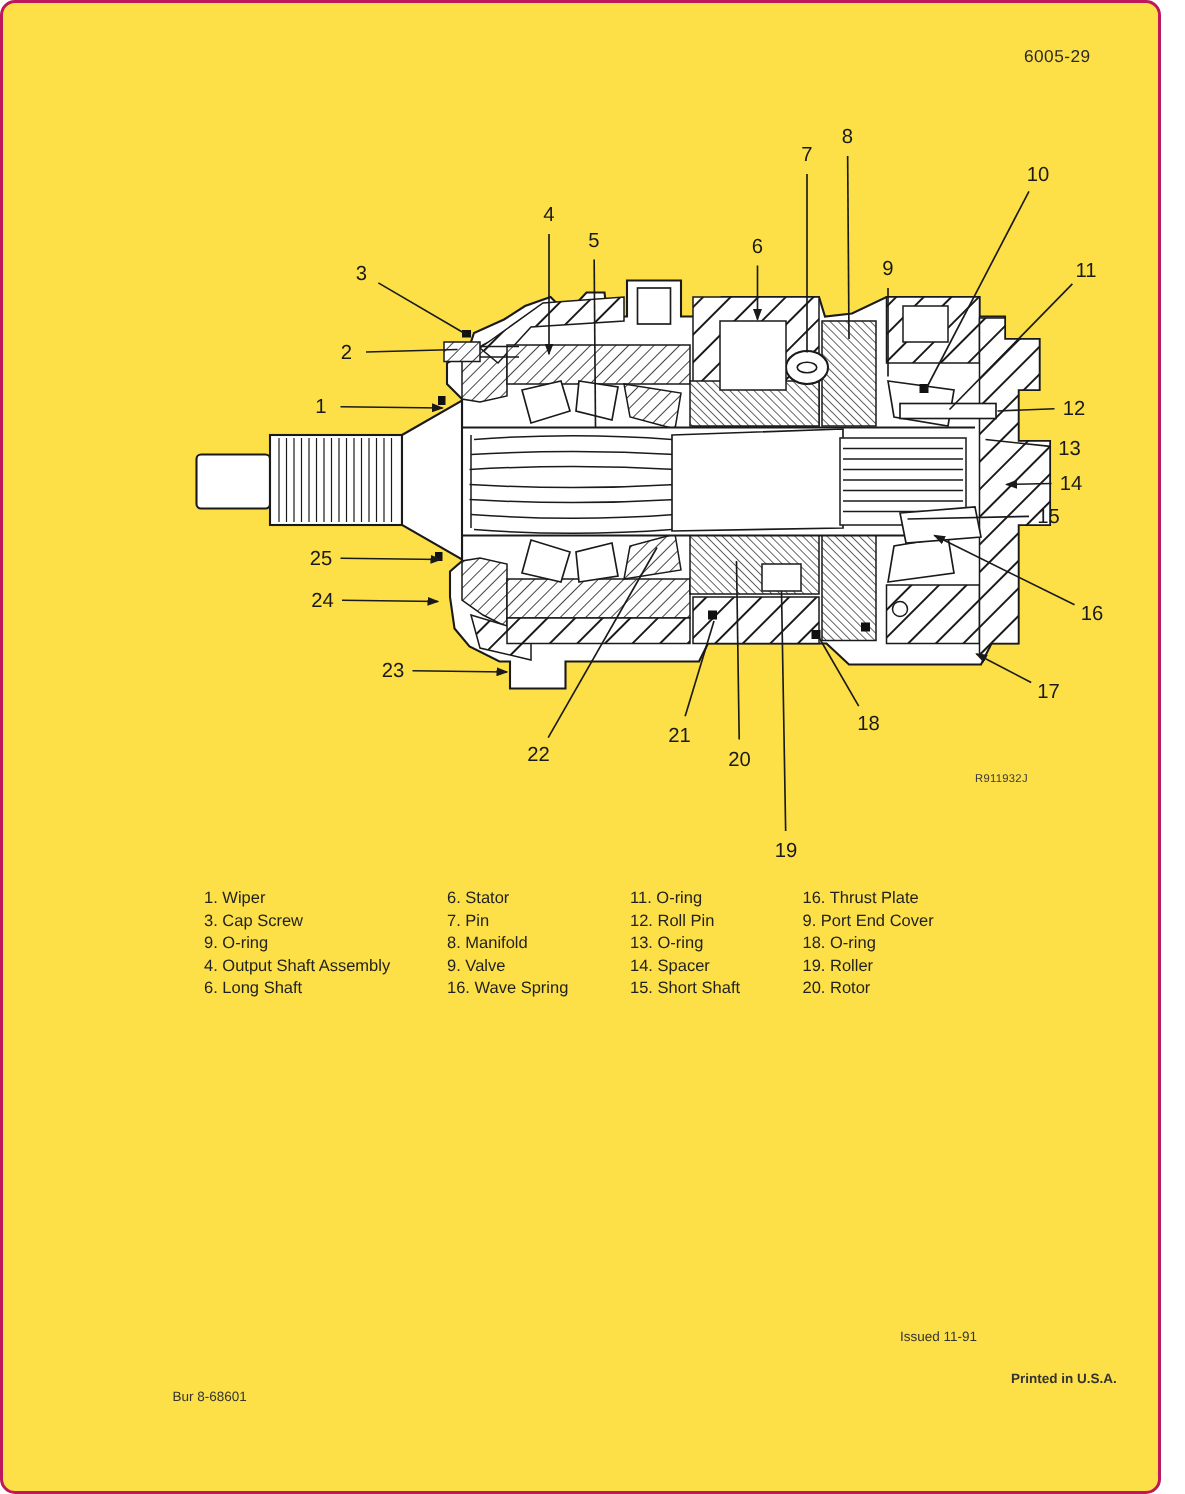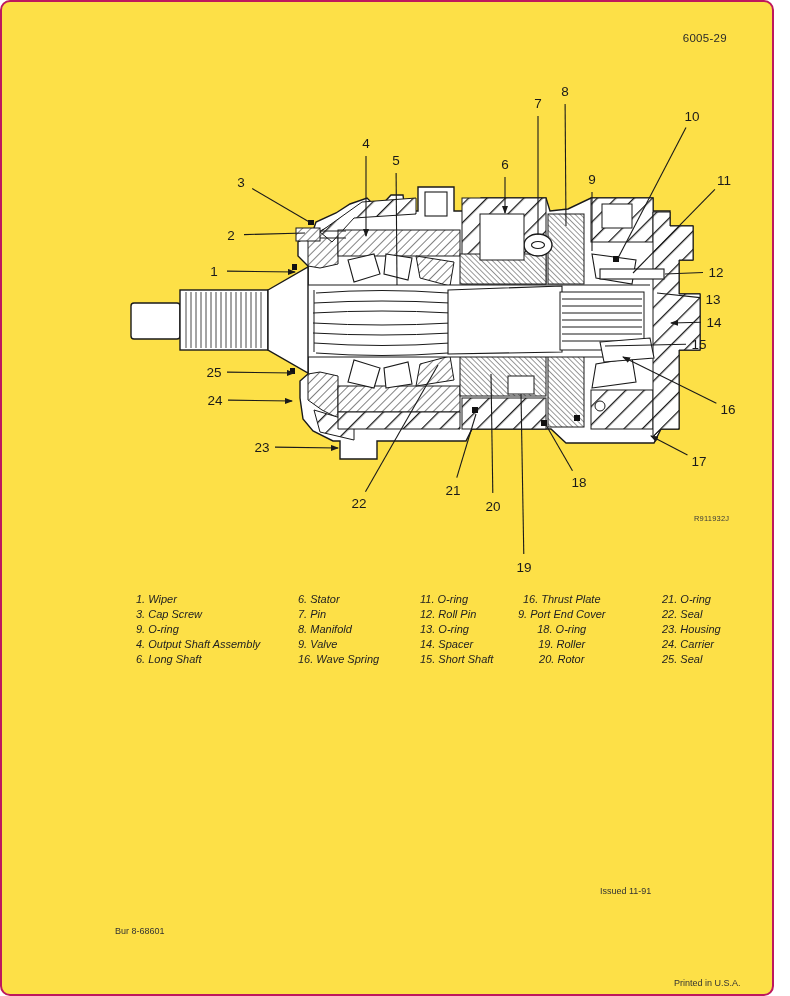--- a/index.html
+++ b/index.html
@@ -6,35 +6,35 @@
   .page{
     position:relative;width:774px;height:996px;box-sizing:border-box;
     background:#fde047;border:2px solid #be185d;border-radius:10px;overflow:hidden;
     font-family:"Liberation Sans",sans-serif;color:#1a1a1a;
   }
   .page-number{
     position:absolute;top:30px;right:45px;font-size:11.5px;letter-spacing:.3px;color:#2a2a2a;
   }
   .diagram-svg{position:absolute;left:0;top:0;}
   .figure-ref{
-    position:absolute;left:692px;top:512px;font-size:7.5px;color:#3a3a3a;letter-spacing:.2px;text-align:right;
+    position:absolute;left:648px;top:512px;font-size:7.5px;color:#3a3a3a;letter-spacing:.2px;text-align:right;
   }
   .legend{position:absolute;left:0;top:590px;width:790px;height:100px;}
   .legend-col{position:absolute;top:0;}
   .legend-col:nth-of-type(1){left:134px;}
   .legend-col:nth-of-type(2){left:296px;}
   .legend-col:nth-of-type(3){left:418px;}
-  .legend-col:nth-of-type(4){left:516px;text-align:center;}
+  .legend-col:nth-of-type(4){left:533px;}
   .legend-col:nth-of-type(5){left:660px;}
   .legend-item{
-    font-size:11px;font-style:italic;line-height:15px;white-space:nowrap;color:#222;
+    font-size:11px;line-height:15px;white-space:nowrap;color:#222;
   }
   .footer-left{position:absolute;left:113px;top:924px;font-size:9px;color:#333;}
   .footer-issued{position:absolute;left:598px;top:884px;font-size:9px;color:#333;}
-  .footer-printed{position:absolute;left:672px;top:976px;font-size:9px;color:#333;}
+  .footer-printed{position:absolute;left:672px;top:912px;font-size:9px;color:#333;font-weight:bold;}
   .callout-num{
     font-family:"Liberation Sans",sans-serif;font-size:13.5px;fill:#1a1a1a;
   }
 </style>
 </head>
 <body>
 
 <div class="page">
 
   <div class="page-number">6005-29</div>
@@ -262,26 +262,19 @@
         <div class="legend-item">14. Spacer</div>
         <div class="legend-item">15. Short Shaft</div>
       </div>
       <div class="legend-col">
         <div class="legend-item">16. Thrust Plate</div>
         <div class="legend-item">9. Port End Cover</div>
         <div class="legend-item">18. O-ring</div>
         <div class="legend-item">19. Roller</div>
         <div class="legend-item">20. Rotor</div>
       </div>
-      <div class="legend-col">
-        <div class="legend-item">21. O-ring</div>
-        <div class="legend-item">22. Seal</div>
-        <div class="legend-item">23. Housing</div>
-        <div class="legend-item">24. Carrier</div>
-        <div class="legend-item">25. Seal</div>
-      </div>
     </div>
 
   <div class="footer-left">Bur 8-68601</div>
   <div class="footer-issued">Issued 11-91</div>
   <div class="footer-printed">Printed in U.S.A.</div>
 
 </div>
 
 </body></html>

